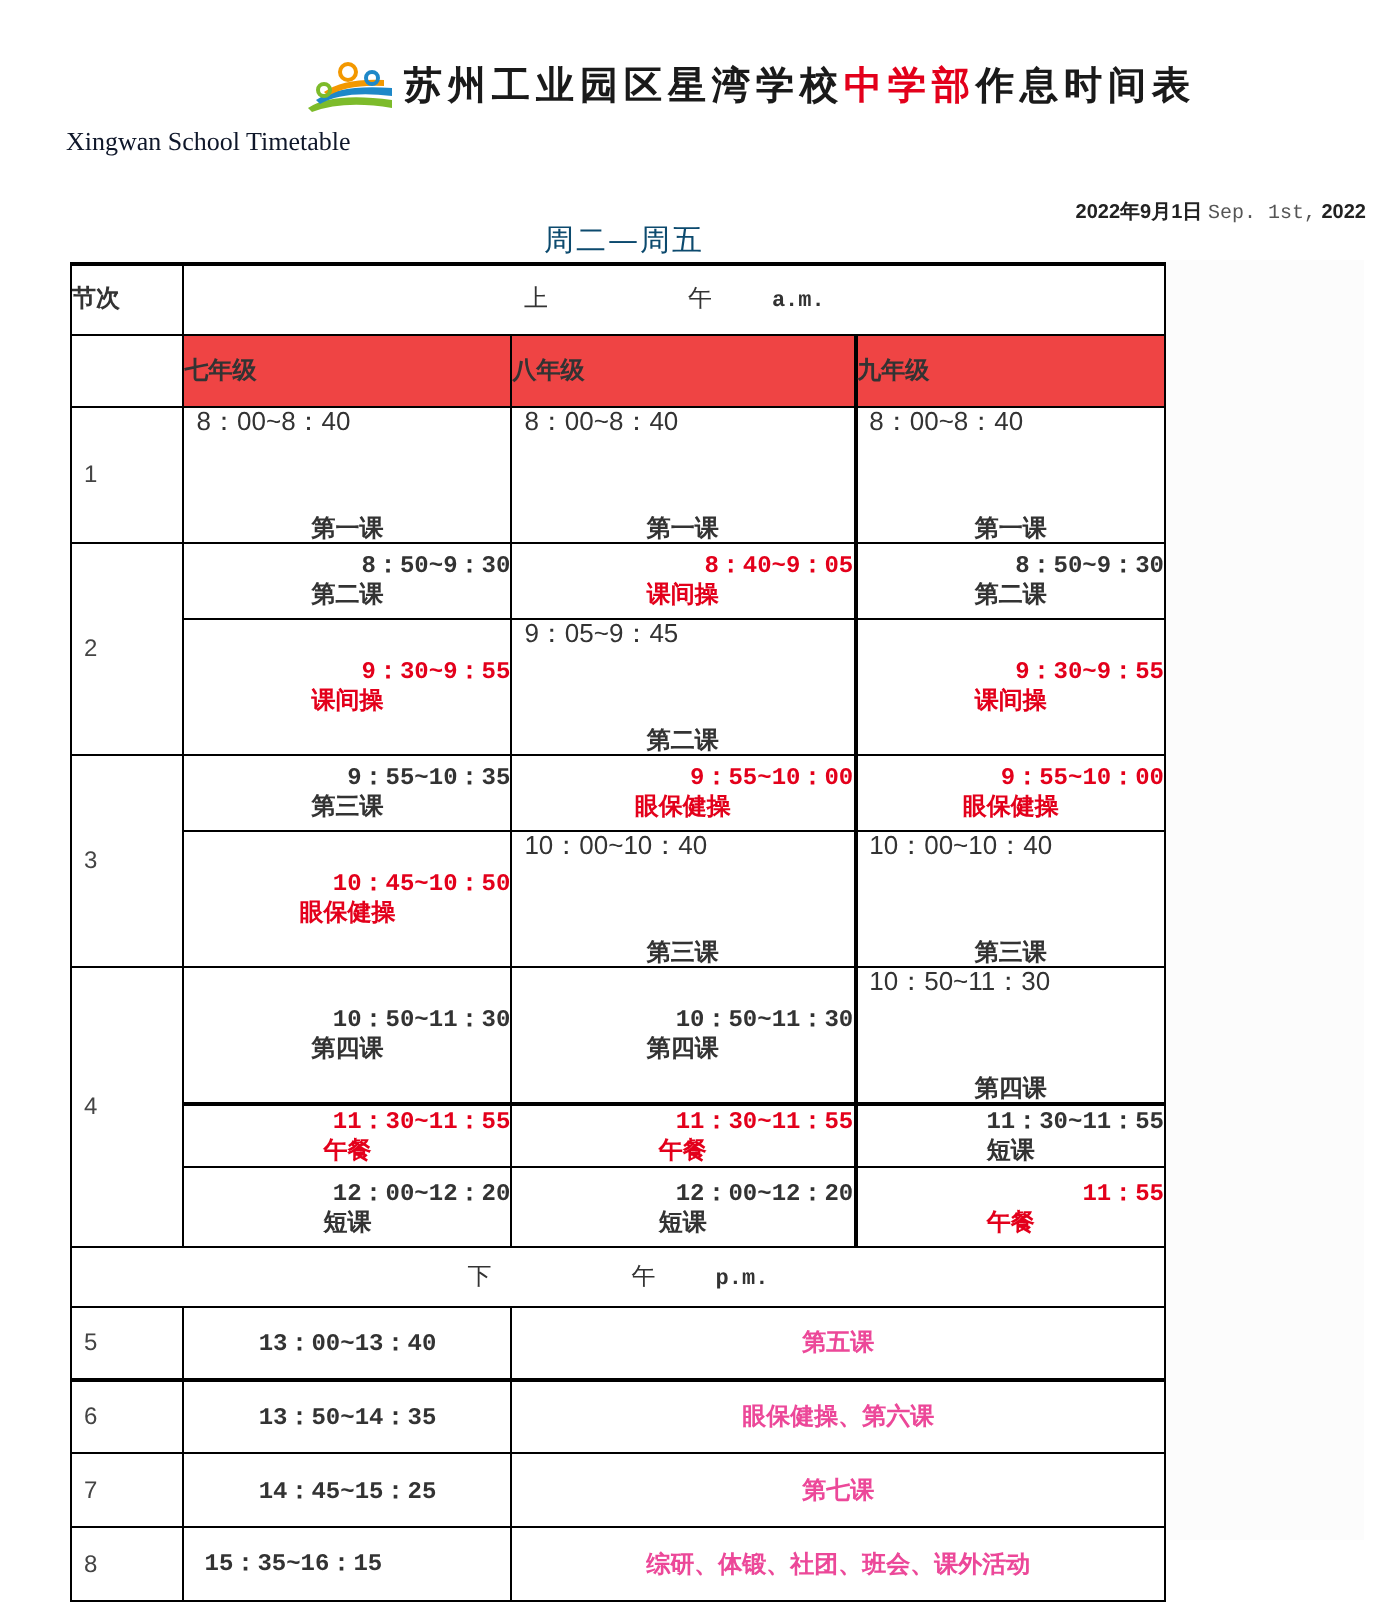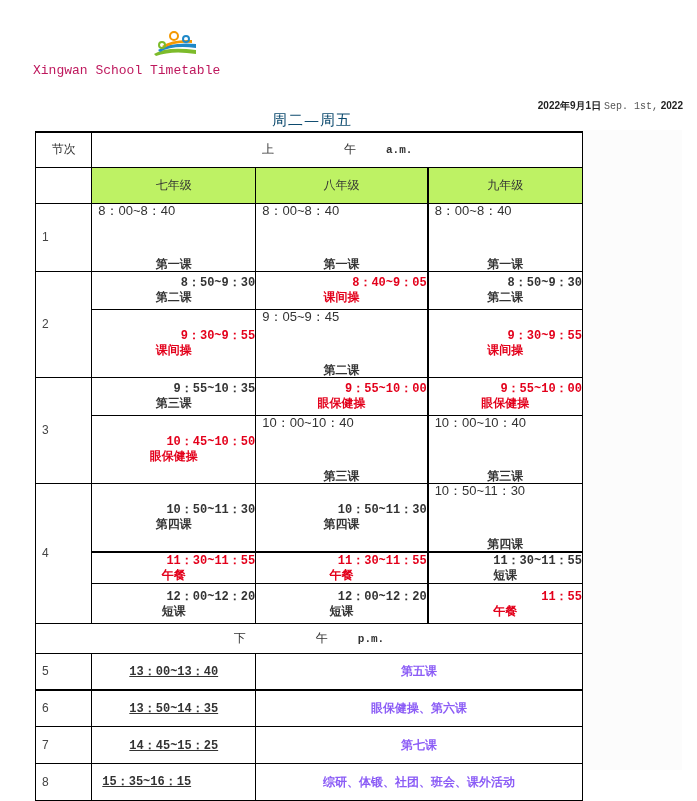--- a/index.html
+++ b/index.html
@@ -2,63 +2,66 @@
 <html><head>
 <meta charset="utf-8">
 <style>
   html, body { margin:0; padding:0; background:#fff; }
   body { width:697px; height:801px; position:relative; overflow:hidden;
          font-family:"DejaVu Sans", sans-serif; color:#222; }
   .header-title { position:absolute; left:152px; top:26px; height:34px; display:flex; align-items:center; }
   .logo { width:46px; height:30px; margin-right:4px; }
   .title-text { font-family:"DejaVu Serif", serif; font-weight:bold; font-size:19px; letter-spacing:3px; color:#1a1a1a; }
   .title-text .red { color:#e3001b; }
-  .subtitle { position:absolute; left:33px; top:63px; font-family:Liberation Mono, monospace; font-size:13px; color:#be185d; }
+  .subtitle { position:absolute; left:33px; top:63px; font-family:Liberation Serif, serif; font-size:13px; color:#0f172a; }
   .date { position:absolute; right:14px; top:99px; font-size:10px; font-weight:bold; color:#222; font-family:"Liberation Sans", sans-serif; }
   .date .mono { font-family:"Liberation Mono", monospace; font-weight:normal; font-size:10px; color:#555; }
   .week { position:absolute; left:272px; top:111px; font-family:"DejaVu Serif", serif; font-size:15px; color:#0c4a6e; letter-spacing:1px; }
   .shadow { position:absolute; left:582px; top:130px; width:100px; height:640px; background:#fcfcfc; }
 
   table.tt { position:absolute; left:35px; top:131px; width:548px; border-collapse:collapse; table-layout:fixed; }
   table.tt td { border:1px solid #000; padding:0; font-size:12px; vertical-align:middle; }
   table.tt tr.top td { border-top:2px solid #000; }
   .c-num { width:56px; }
   .c-7 { width:163px; }
   .c-8 { width:171px; }
   .c-9 { width:154px; }
   .num { padding-left:6px !important; color:#444; font-family:"Liberation Sans", sans-serif; font-size:13px; }
-  .hdr { font-weight:normal; font-size:12px; color:#333; text-align:center; }
-  .gray { background:#bef264; }
+  .hdr { font-weight:bold; font-size:12px; color:#333; }
+  .gray { background:#ef4444; }
   .ampm { font-family:"DejaVu Serif", serif; font-size:13px; text-align:center; color:#333; }
   .ampm .latin { font-family:"Liberation Mono", monospace; font-size:11px; font-weight:bold; margin-left:30px; }
   .ampm .gap { display:inline-block; width:70px; }
   .time { font-family:"Liberation Mono", monospace; font-size:12px; color:#333; line-height:14px;text-align:right; }
   .time.b { font-weight:bold; }
   .label { font-size:12px; font-weight:bold; color:#333; line-height:14px; }
   .red { color:#e3001b !important; }
   .cell-c { text-align:center; }
   .cell-l .time { text-align:left; padding-left:6px; font-family:"Liberation Sans", sans-serif; font-size:13px; }
   .cell-l .label { text-align:center;margin-top:39px; }
   .thickL { border-left:2px solid #000 !important; }
   .thickT td, td.thickT { border-top:2px solid #000 !important;margin-top:16px; }
-  .pm-time { font-family:"Liberation Mono", monospace; font-weight:bold; font-size:12px; color:#333; text-align:center;text-decoration:underline; }
-  .pm-act { font-weight:bold; font-size:12px; color:#8b5cf6; text-align:center; }
+  .pm-time { font-family:"Liberation Mono", monospace; font-weight:bold; font-size:12px; color:#333; text-align:center; }
+  .pm-act { font-weight:bold; font-size:12px; color:#ec4899; text-align:center; }
 </style>
 </head>
 <body>
 
 <div class="header-title">
   <svg class="logo" viewBox="0 0 46 30">
     <path d="M2 26 Q14 18 44 22 L44 26 Q20 22 4 28 Z" fill="#7dbb2b"></path>
     <path d="M6 22 Q18 14 44 16 L44 20 Q20 17 8 24 Z" fill="#1e88c8"></path>
     <path d="M10 18 Q20 11 40 12 L40 15 Q22 14 12 20 Z" fill="#f39800"></path>
     <circle cx="22" cy="8" r="4" fill="none" stroke="#f39800" stroke-width="2"></circle>
     <circle cx="34" cy="11" r="3" fill="none" stroke="#1e88c8" stroke-width="2"></circle>
     <circle cx="10" cy="17" r="3" fill="none" stroke="#7dbb2b" stroke-width="2"></circle>
   </svg>
+  <span class="title-text">
+    <span>苏州工业园区星湾学校</span><span class="red">中学部</span><span>作息时间表</span>
+  </span>
 </div>
 
 <div class="subtitle">Xingwan School Timetable</div>
 
 <div class="date">
   <span>2022年9月1日</span>
   <span class="mono">Sep. 1st,</span>
   <span>2022</span>
 </div>
 

